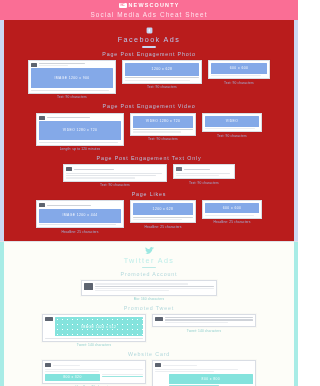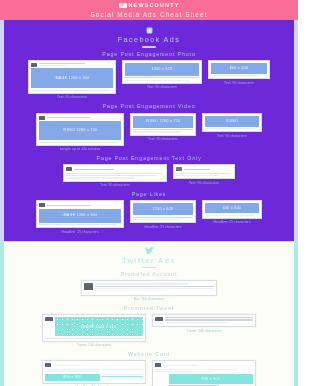--- a/index.html
+++ b/index.html
@@ -21,31 +21,31 @@
   .brand-mark{
     width:8px;height:5px;background:#ffffff;border-radius:1px;
     display:flex;align-items:center;justify-content:center;
     font-size:3px;color:#fa6e95;font-weight:bold;letter-spacing:-.2px;
   }
   .brand-name{font-size:5.4px;font-weight:bold;letter-spacing:1.2px;color:#ffffff;}
   .masthead-sub{font-size:6.4px;letter-spacing:1.1px;margin-top:2.5px;color:#ffe3ec;}
 
   
   .section{position:relative;box-sizing:border-box;}
-  .sec-fb{background:#6d28d9;border-left:4px solid #ccd8f2;border-right:4px solid #ccd8f2;
+  .sec-fb{background:#b91c1c;border-left:4px solid #ccd8f2;border-right:4px solid #ccd8f2;
           padding:6px 0 6px;}
   .sec-tw{background:#fdfdf8;border-left:4px solid #a8ece6;border-right:4px solid #a8ece6;
           padding:5px 0 5px;}
   .sec-divider{height:1px;background:#dfe3e8;margin:0;}
 
   .sec-head{text-align:center;}
   .sec-logo{height:9px;display:flex;align-items:center;justify-content:center;margin-bottom:1px;}
   .sec-title{font-size:7.2px;letter-spacing:1.4px;line-height:1;}
   .t-fb{color:#b9c9ee;}
-  .t-tw{color:#bfeeea;font-weight:bold;}
+  .t-tw{color:#bfeeea;}
   .rule{width:14px;height:1.3px;margin:3px auto 4px;border-radius:1px;}
   .r-fb{background:#c9d5f0;}
   .r-tw{background:#bdeae6;}
 
   .sub-head{
     text-align:center;font-size:5.3px;letter-spacing:.85px;
     color:#b6c4e2;margin:4px 0 3px;line-height:1;
   }
   .sub-head.tw{color:#b2d8dc;}
 

